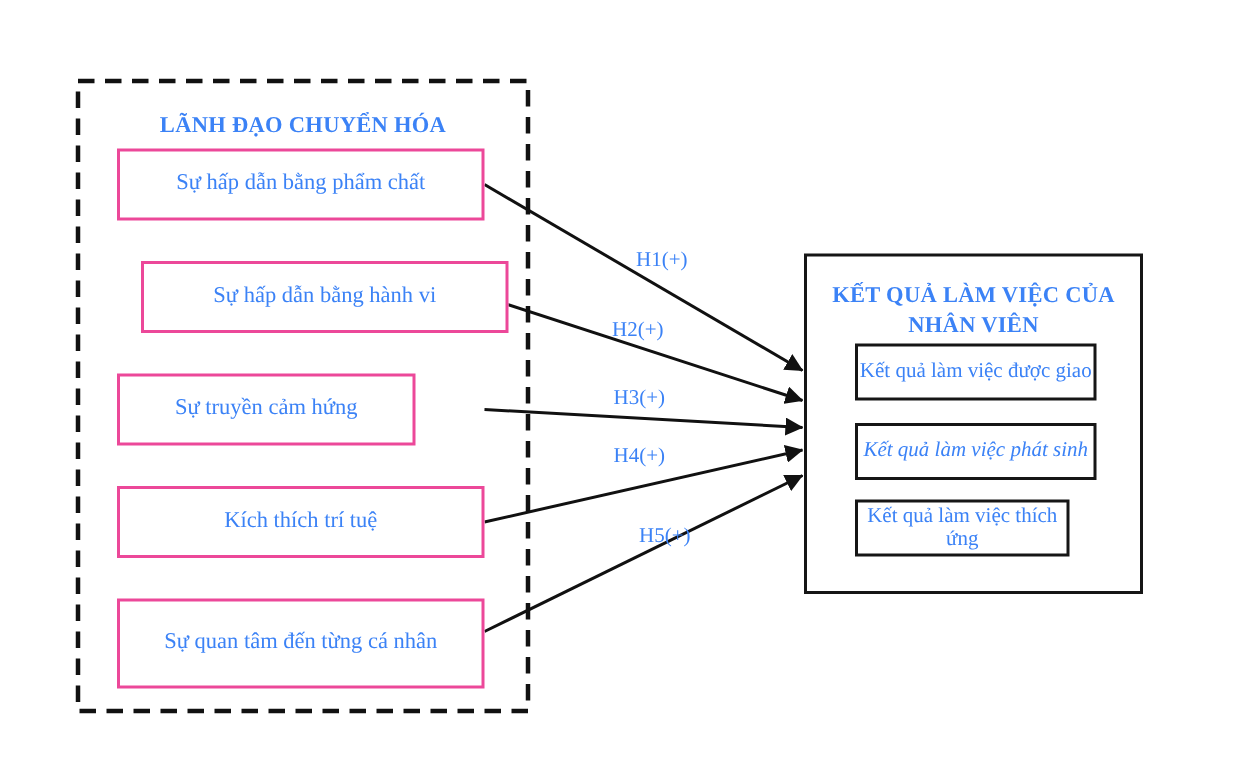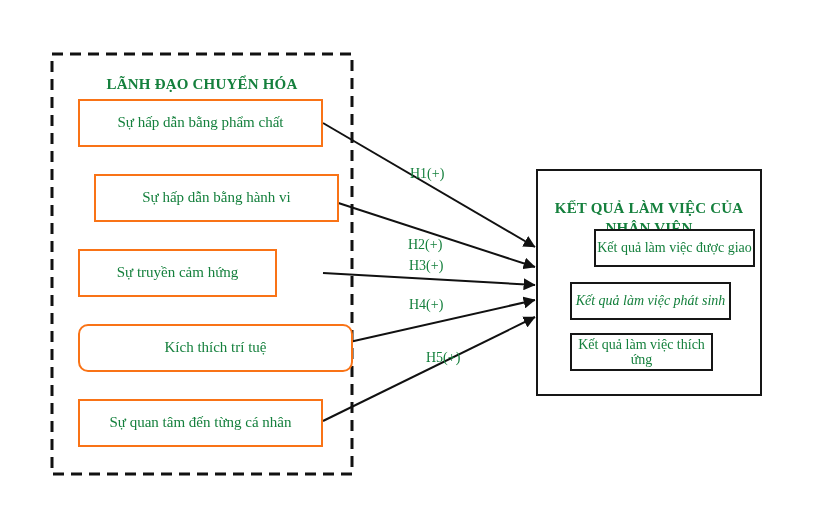--- a/index.html
+++ b/index.html
@@ -2,31 +2,31 @@
 <html><head>
 <meta charset="utf-8">
 <style>
   * { margin: 0; padding: 0; box-sizing: border-box; }
   html, body { background: #ffffff; }
   .canvas {
     position: relative;
     width: 834px;
     height: 511px;
     background: #ffffff;
-    color: #15803d;
+    color: #3b82f6;
     font-family: "Liberation Serif", "DejaVu Serif", serif;
     overflow: hidden;
   }
   .layer {
     position: absolute;
     left: 0; top: 0;
   }
   .node {
     position: absolute;
-    border: 2px solid #f97316;
+    border: 2px solid #ec4899;
     background: #ffffff;
     display: flex;
     align-items: center;
     justify-content: center;
     text-align: center;
     font-size: 15px;
     line-height: 1.15;
   }
   .group-title {
     position: absolute;
@@ -34,21 +34,21 @@
     font-size: 15px;
     text-align: center;
     letter-spacing: 0.2px;
   }
   .right-outer {
     position: absolute;
     border: 2px solid #161616;
     background: #ffffff;
   }
   .right-title {
-    margin-top: 28px;
+    margin-top: 17px;
     padding: 0 14px;
     font-weight: bold;
     font-size: 15px;
     line-height: 1.3;
     text-align: center;
     letter-spacing: 0.2px;
   }
   .inner-node {
     position: absolute;
     border: 2px solid #161616;
@@ -89,34 +89,34 @@
   </svg>
 
   <div class="group-title" style="left:52px; top:76px; width:300px;">LÃNH ĐẠO CHUYỂN HÓA</div>
 
   <div class="node" style="left:78px; top:99px;  width:245px; height:48px;">Sự hấp dẫn bằng phẩm chất</div>
 
   <div class="node" style="left:78px; top:174px; width:245px; height:48px;margin-left:16px;">Sự hấp dẫn bằng hành vi</div>
 
   <div class="node" style="left:78px; top:249px; width:199px; height:48px;">Sự truyền cảm hứng</div>
 
-  <div class="node" style="left:78px; top:324px; width:275px; height:48px;border-radius:10px;">Kích thích trí tuệ</div>
+  <div class="node" style="left:78px; top:324px; width:245px; height:48px;">Kích thích trí tuệ</div>
 
-  <div class="node" style="left:78px; top:399px; width:245px; height:48px;">Sự quan tâm đến từng cá nhân</div>
+  <div class="node" style="left:78px; top:399px; width:245px; height:60px;">Sự quan tâm đến từng cá nhân</div>
 
-  <div class="hlabel" style="left:410px; top:167px;">H1(+)</div>
-  <div class="hlabel" style="left:408px; top:214px;margin-top:24px;">H2(+)</div>
+  <div class="hlabel" style="left:424px; top:167px;">H1(+)</div>
+  <div class="hlabel" style="left:408px; top:214px;">H2(+)</div>
   <div class="hlabel" style="left:409px; top:259px;">H3(+)</div>
   <div class="hlabel" style="left:409px; top:298px;">H4(+)</div>
   <div class="hlabel" style="left:409px; top:351px;margin-left:17px;">H5(+)</div>
 
   <div class="right-outer" style="left:536px; top:169px; width:226px; height:227px;">
 
     <div class="right-title">KẾT QUẢ LÀM VIỆC CỦA NHÂN VIÊN</div>
 
-    <div class="inner-node" style="left:32px; top:58px;  width:161px; height:38px;margin-left:24px;">Kết quả làm việc được giao</div>
+    <div class="inner-node" style="left:32px; top:58px;  width:161px; height:38px;">Kết quả làm việc được giao</div>
 
     <div class="inner-node" style="left:32px; top:111px; width:161px; height:38px;font-style:italic;">Kết quả làm việc phát sinh</div>
 
     <div class="inner-node" style="left:32px; top:162px; width:143px; height:38px;">Kết quả làm việc thích ứng</div>
   </div>
 
 </div>
 
 </body></html>

